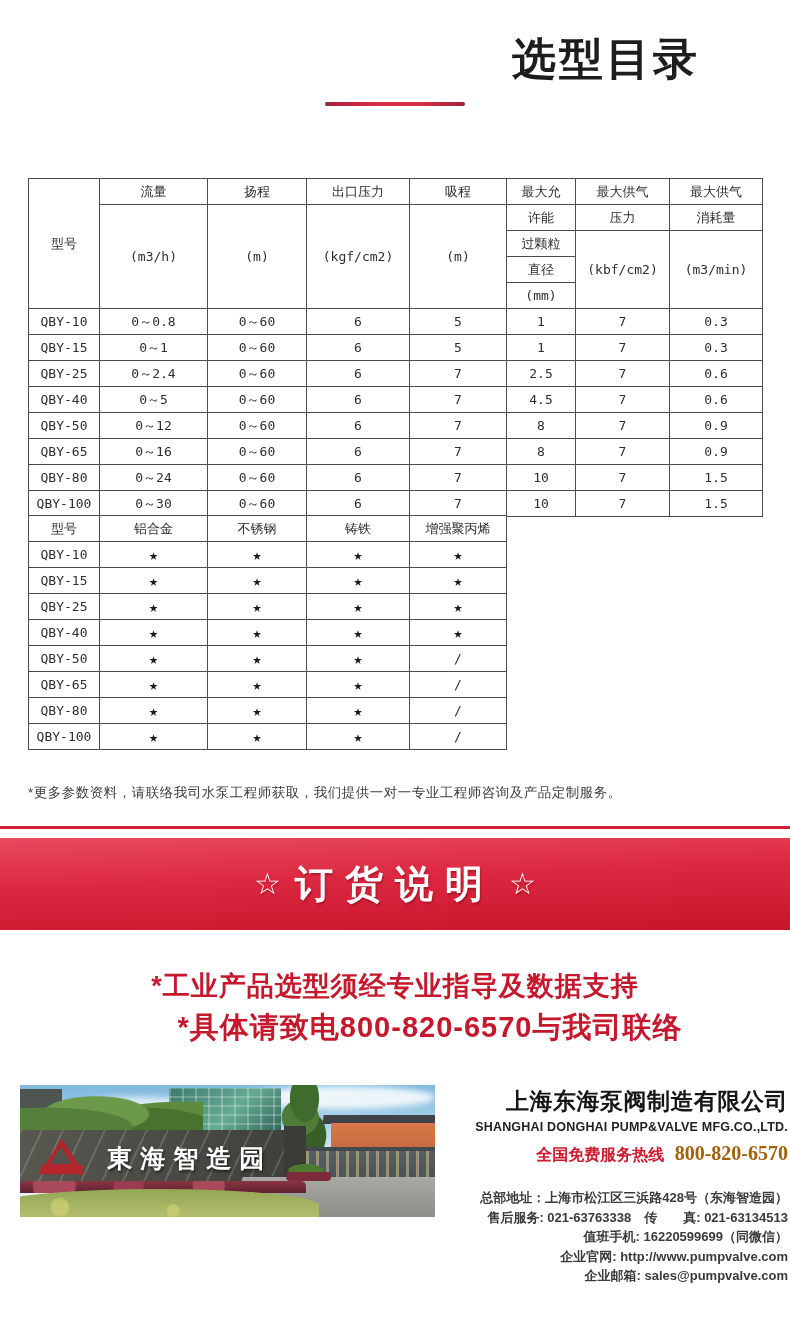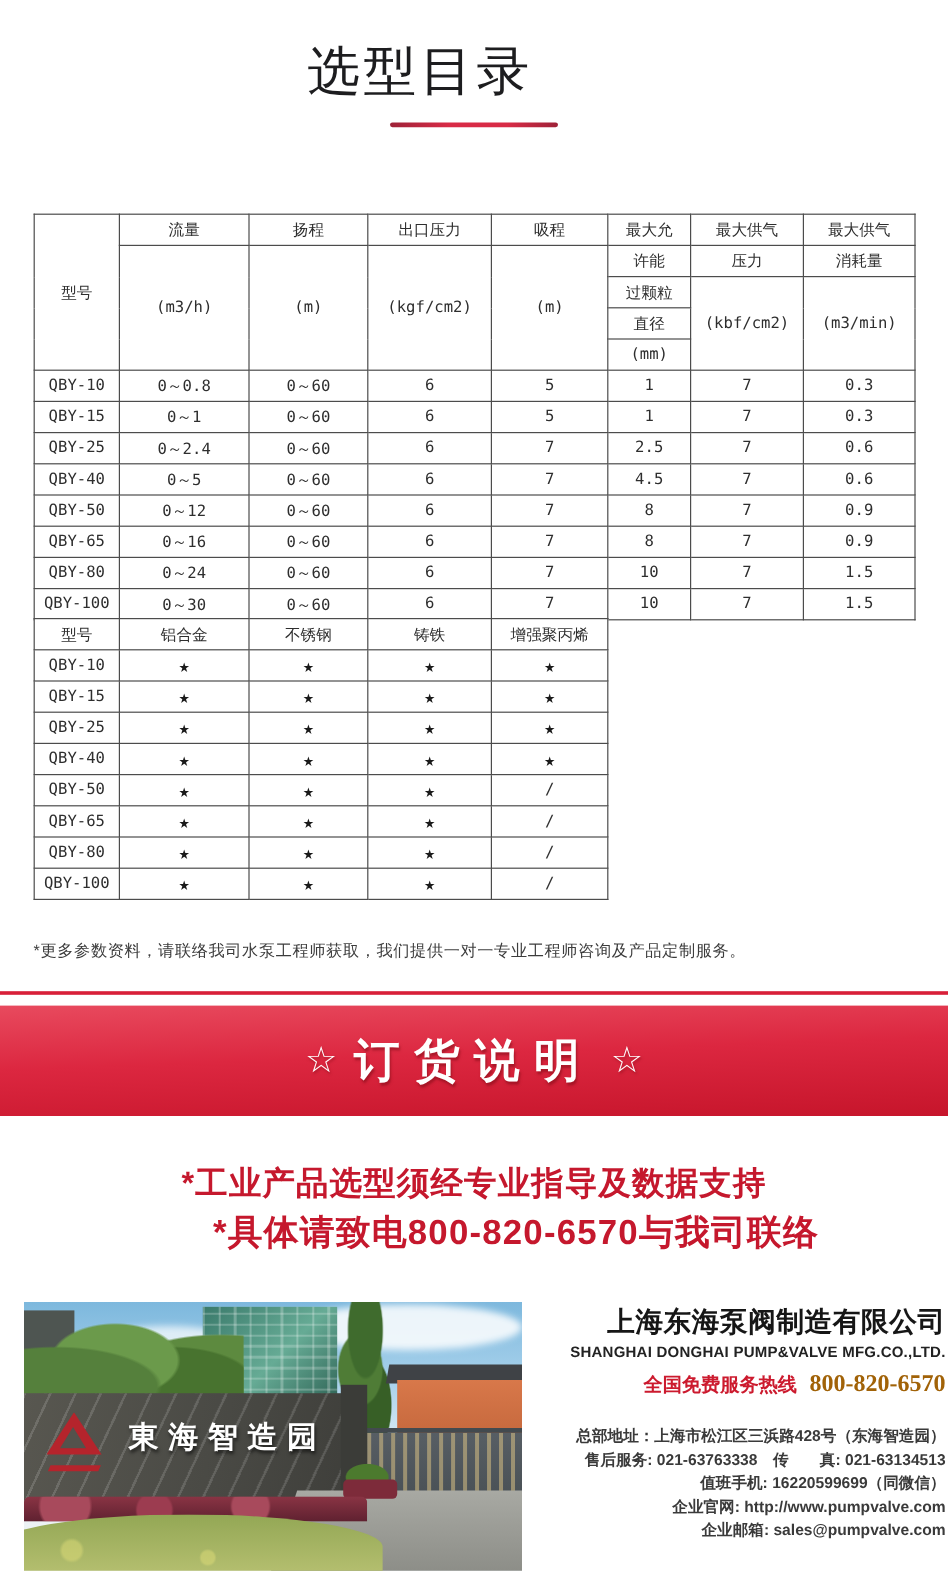--- a/index.html
+++ b/index.html
@@ -3,22 +3,22 @@
 <meta charset="utf-8">
 <style>
   html,body{margin:0;padding:0;}
   body{
     width:790px;height:1317px;position:relative;background:#ffffff;
     font-family:"Liberation Sans","DejaVu Sans",sans-serif;color:#2e2e2e;
     overflow:hidden;
   }
   
   .page-title{
-    position:absolute;left:0;top:30px;width:700px;text-align:center;
-    font-size:44px;font-weight:400;color:#1d1d1f;letter-spacing:3px;
+    position:absolute;left:0;top:30px;width:700px;text-align:right;
+    font-size:44px;font-weight:700;color:#1d1d1f;letter-spacing:3px;
   }
   .title-underline{
     position:absolute;left:325px;top:102px;width:140px;height:4px;border-radius:2px;
     background:linear-gradient(90deg,#9e2238,#d82b46 35%,#d82b46 70%,#9e2238);
   }
   
   table{border-collapse:collapse;table-layout:fixed;background:#fff;}
   td{
     border:1px solid #4c4c4c;text-align:center;vertical-align:middle;
     height:25px;padding:0 2px;font-size:13px;color:#2e2e2e;
@@ -48,21 +48,21 @@
   }
   
   .notice1,.notice2{
     position:absolute;left:0;width:790px;text-align:center;
     color:#c5182d;font-weight:800;letter-spacing:1px;
   }
   .notice1{top:968px;font-size:27px;}
   .notice2{top:1008px;font-size:29px;margin-left:35px;}
   
   .photo{
-    position:absolute;left:20px;top:1085px;width:415px;height:224px;overflow:hidden;
+    position:absolute;left:20px;top:1085px;width:415px;height:132px;overflow:hidden;
     background:linear-gradient(180deg,#7db8dd 0%,#a9d2ec 30%,#d9eaf4 52%,#ecf2f5 64%);
   }
   .photo *{position:absolute;}
   .cloud1{left:54%;top:1%;width:46%;height:17%;background:#fff;border-radius:50%;opacity:.85;filter:blur(3px);}
   .cloud2{left:16%;top:9%;width:26%;height:10%;background:#fff;border-radius:50%;opacity:.7;filter:blur(3px);}
   .glass-building{
     left:36%;top:2%;width:27%;height:35%;
     background:
       repeating-linear-gradient(90deg,rgba(255,255,255,.25) 0 2px,transparent 2px 13px),
       repeating-linear-gradient(0deg,rgba(255,255,255,.22) 0 2px,transparent 2px 9px),

